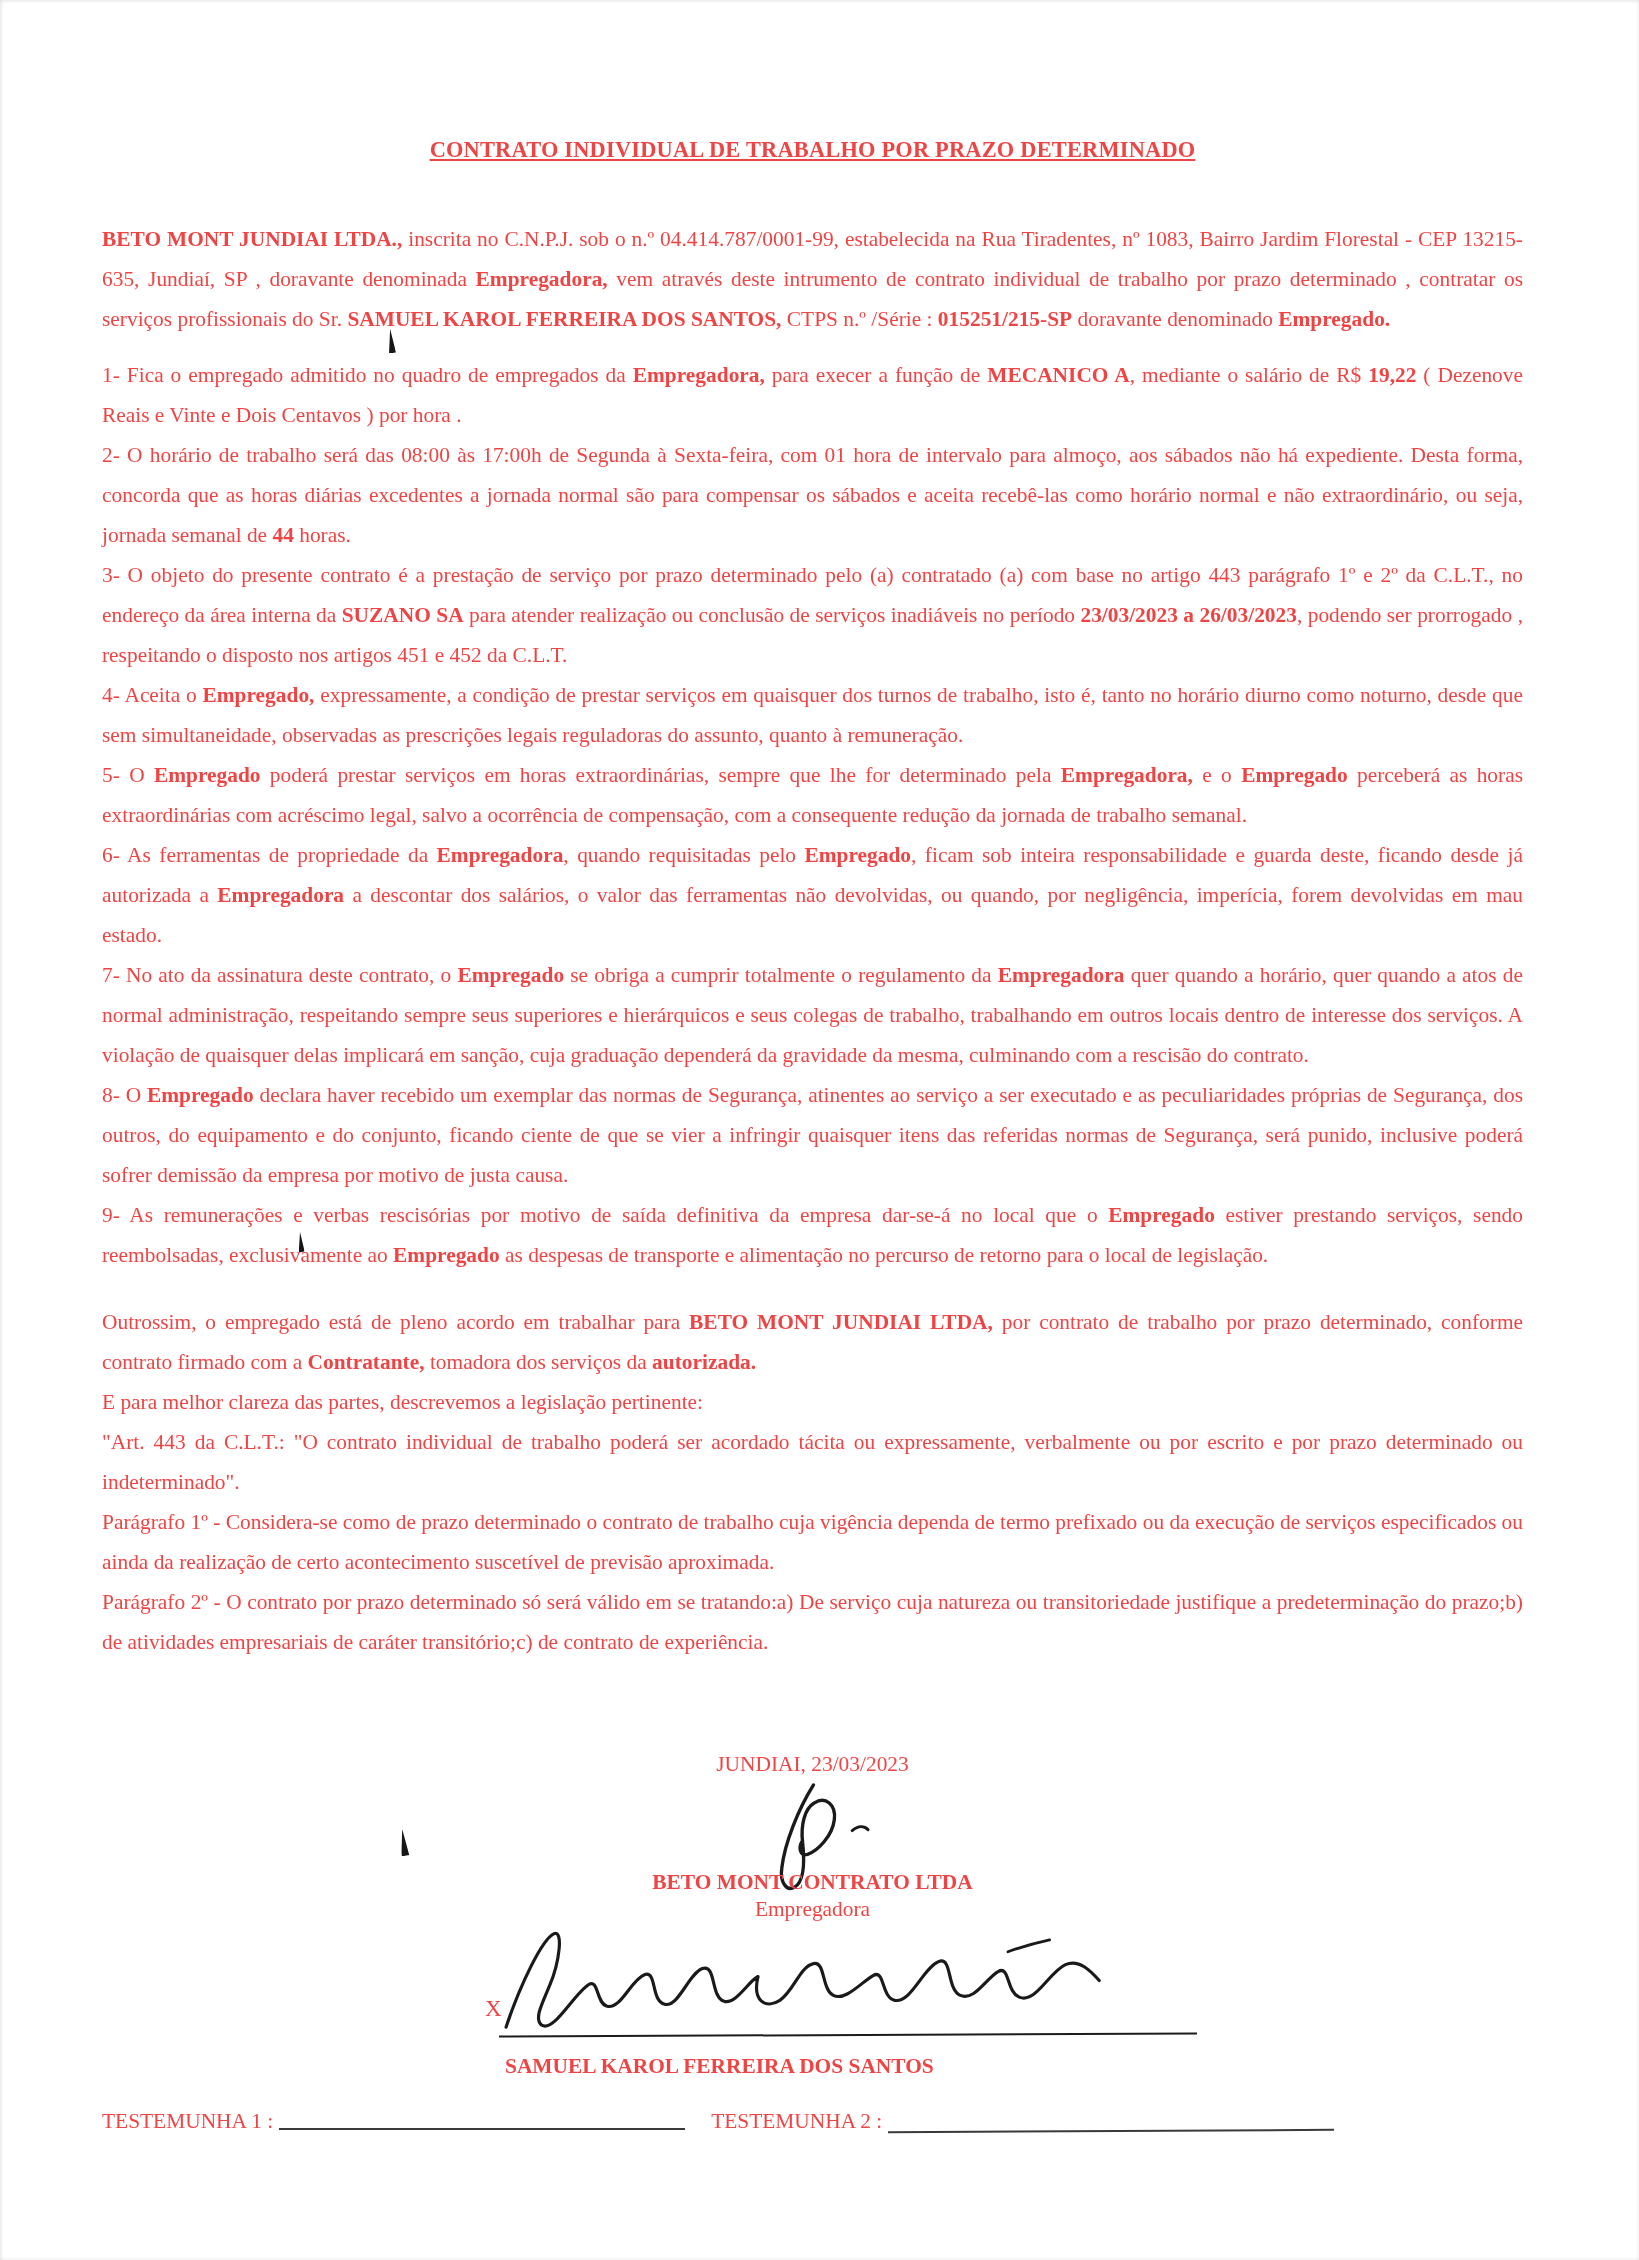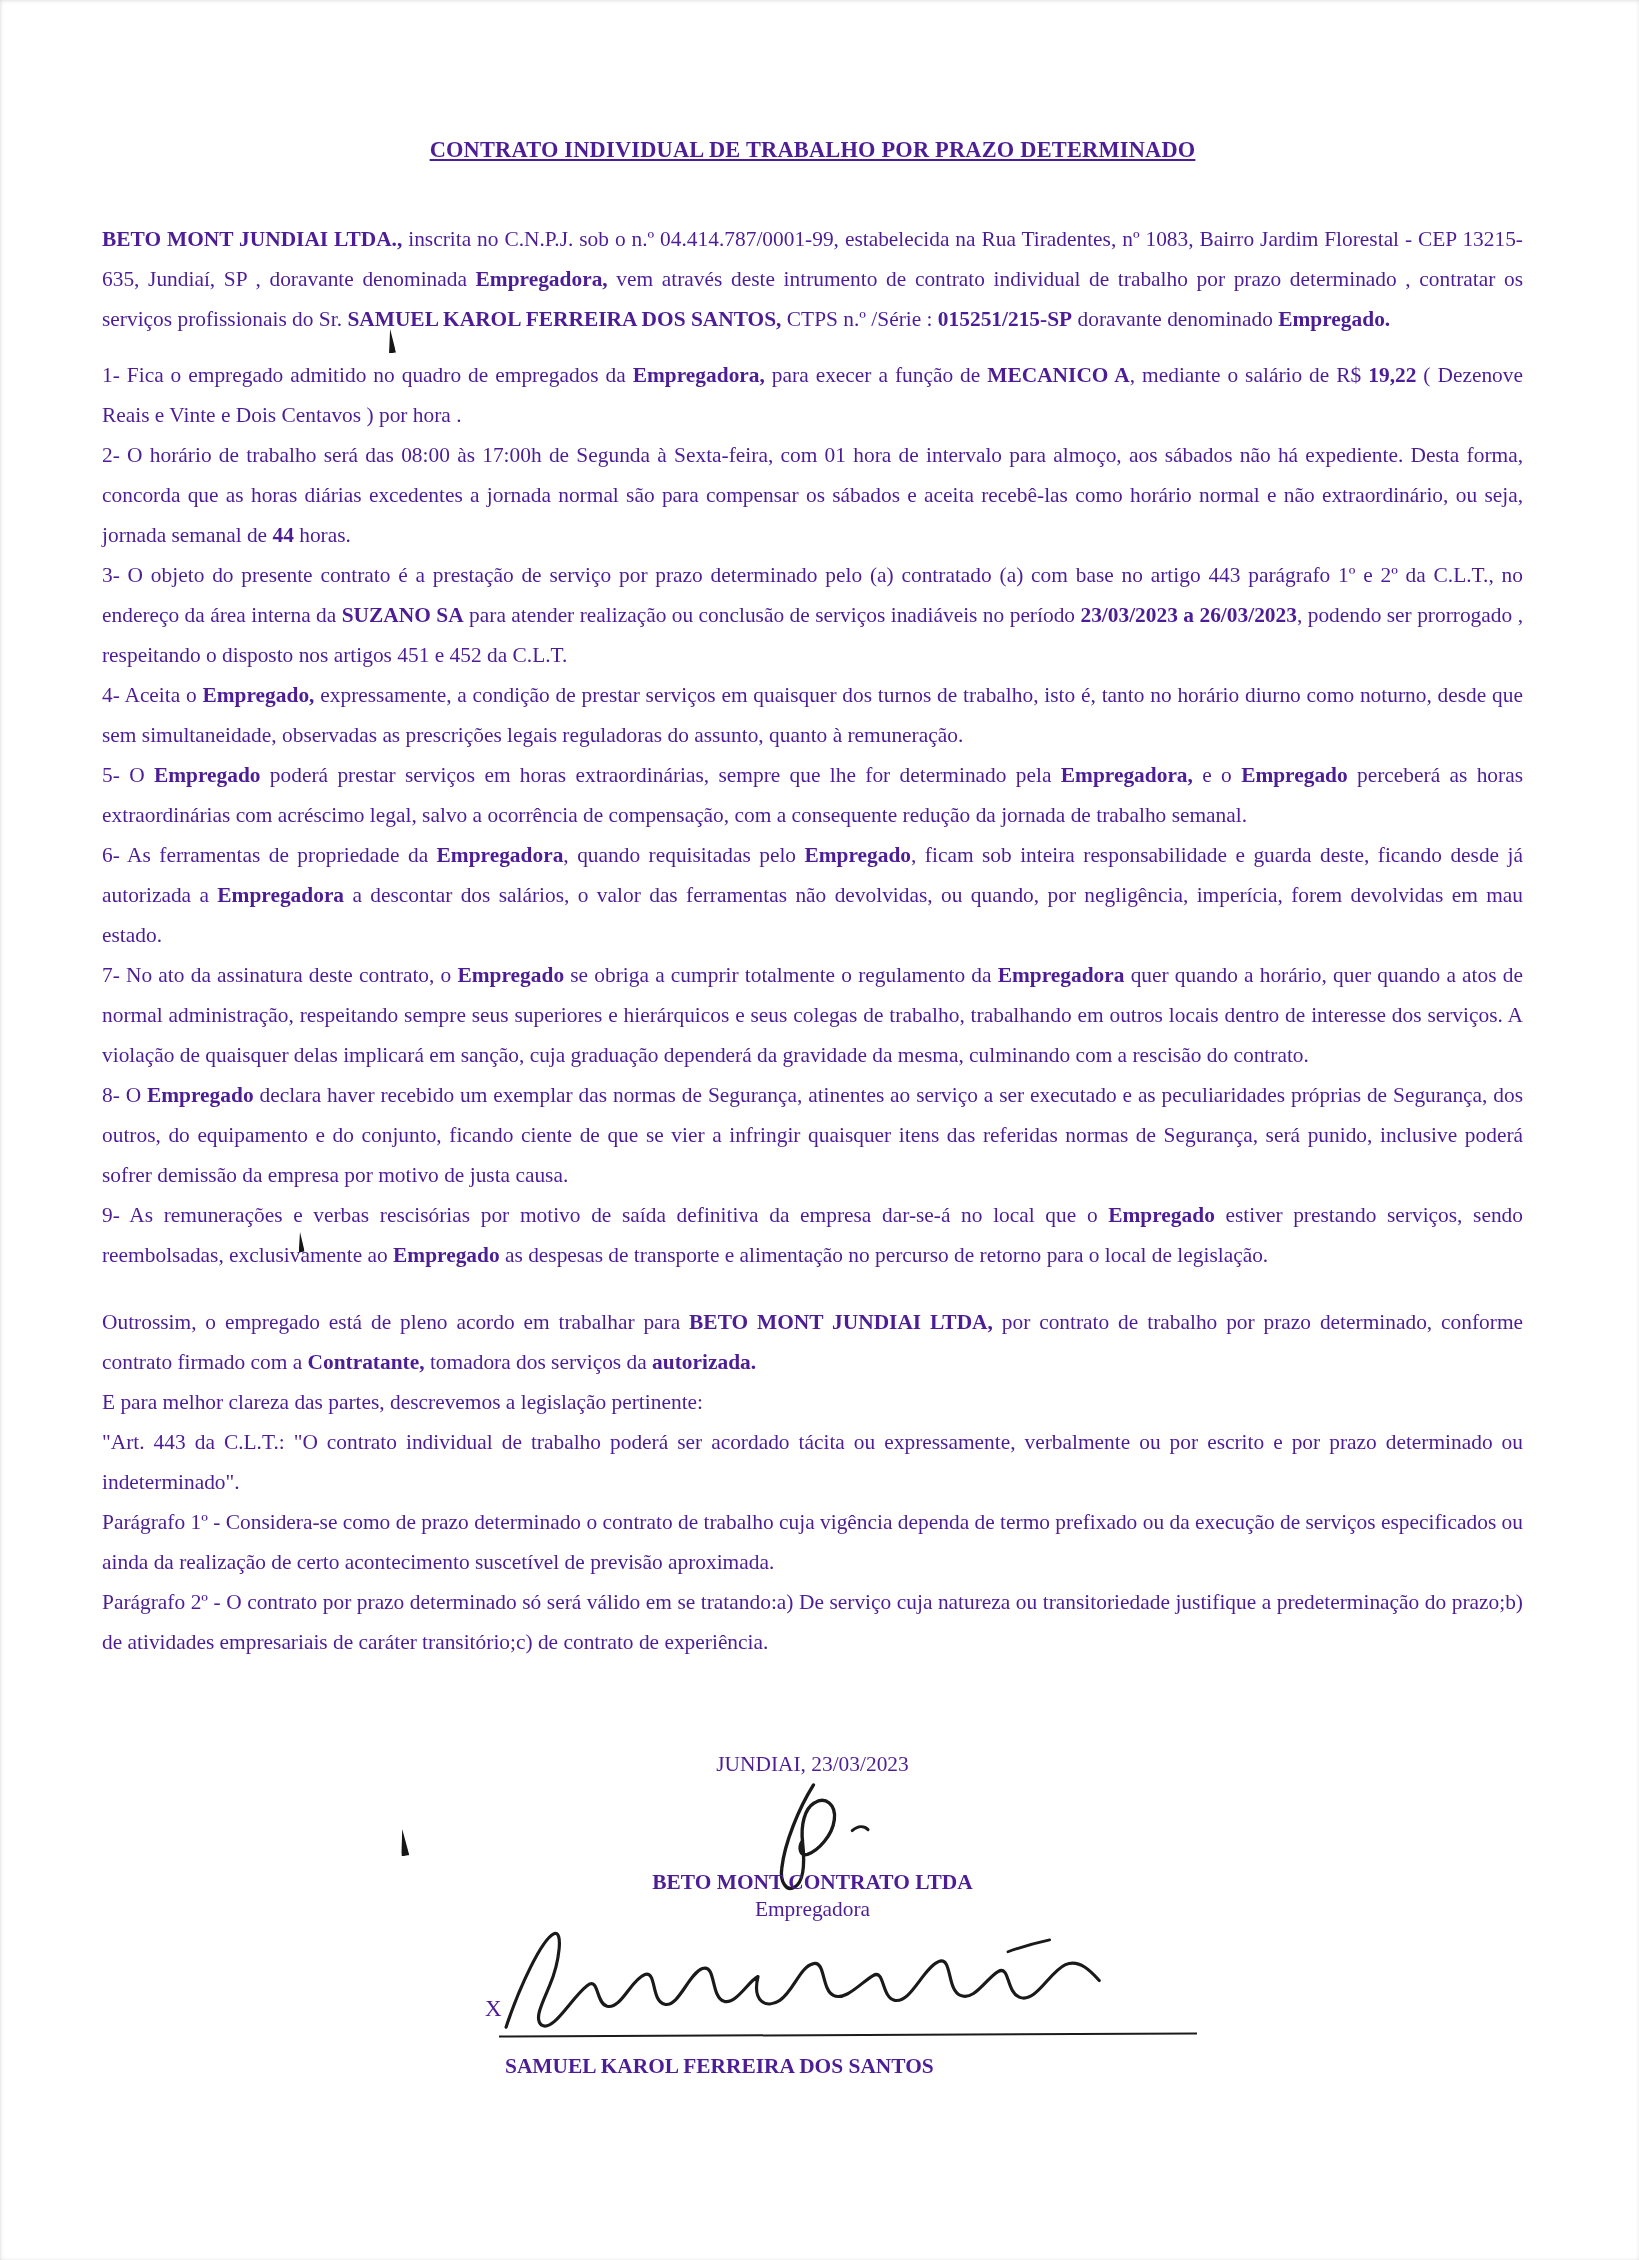--- a/index.html
+++ b/index.html
@@ -3,21 +3,21 @@
 <meta charset="utf-8">
 <style>
   html,body{margin:0;padding:0;background:#ffffff;}
   .page{
     position:relative;
     width:1640px;height:2261px;
     background:#fff;
     box-sizing:border-box;
     padding:137px 117px 0 102px;
     font-family:"Liberation Serif","DejaVu Serif",serif;
-    color:#4c1d95;
+    color:#ef4444;
     box-shadow:inset 0 0 4px rgba(0,0,0,.18);
     overflow:hidden;
   }
   .title{
     text-align:center;
     font-weight:bold;
     font-size:22.4px;
     letter-spacing:0.2px;
     text-decoration:underline;
     margin:0 0 56px 0;
@@ -104,19 +104,26 @@
   <div class="sig-employee">
     <span class="x-mark">X</span>
     <svg class="emp-sig" width="657" height="123" viewBox="0 0 660 124" aria-hidden="true">
       <path d="M14,108 C28,66 50,20 62,14 C72,9 68,42 58,66 C50,85 42,100 50,106 C62,113 80,78 96,66 C108,57 104,84 116,87 C130,90 140,60 154,55 C166,51 160,82 174,85 C188,88 198,54 212,49 C226,44 220,78 234,82 C246,85 258,62 268,57 C262,82 276,90 290,81 C304,72 310,47 324,44 C336,41 332,70 344,76 C356,82 372,63 384,56 C396,49 392,78 406,81 C422,84 434,49 450,42 C464,36 458,70 472,76 C486,82 498,59 510,52 C522,45 518,73 532,78 C548,84 562,52 578,45 C592,39 604,52 612,61" stroke-width="3.2"></path>
       <path d="M520,32 C534,27 548,23 562,20" stroke-width="2.8"></path>
     </svg>
     <div class="emp-line"></div>
     <div class="employee-name">SAMUEL KAROL FERREIRA DOS SANTOS</div>
   </div>
 
+  <div class="witness-row">
+    <span class="wlabel">TESTEMUNHA 1 :</span>
+    <span class="wline1"></span>
+    <span class="wgap"></span>
+    <span class="wlabel">TESTEMUNHA 2 :</span>
+    <span class="wline2"></span>
+  </div>
 
   <div class="ink ink1"></div>
   <div class="ink ink2"></div>
   <div class="ink ink3"></div>
 
 </div>
 
 
 </body></html>

